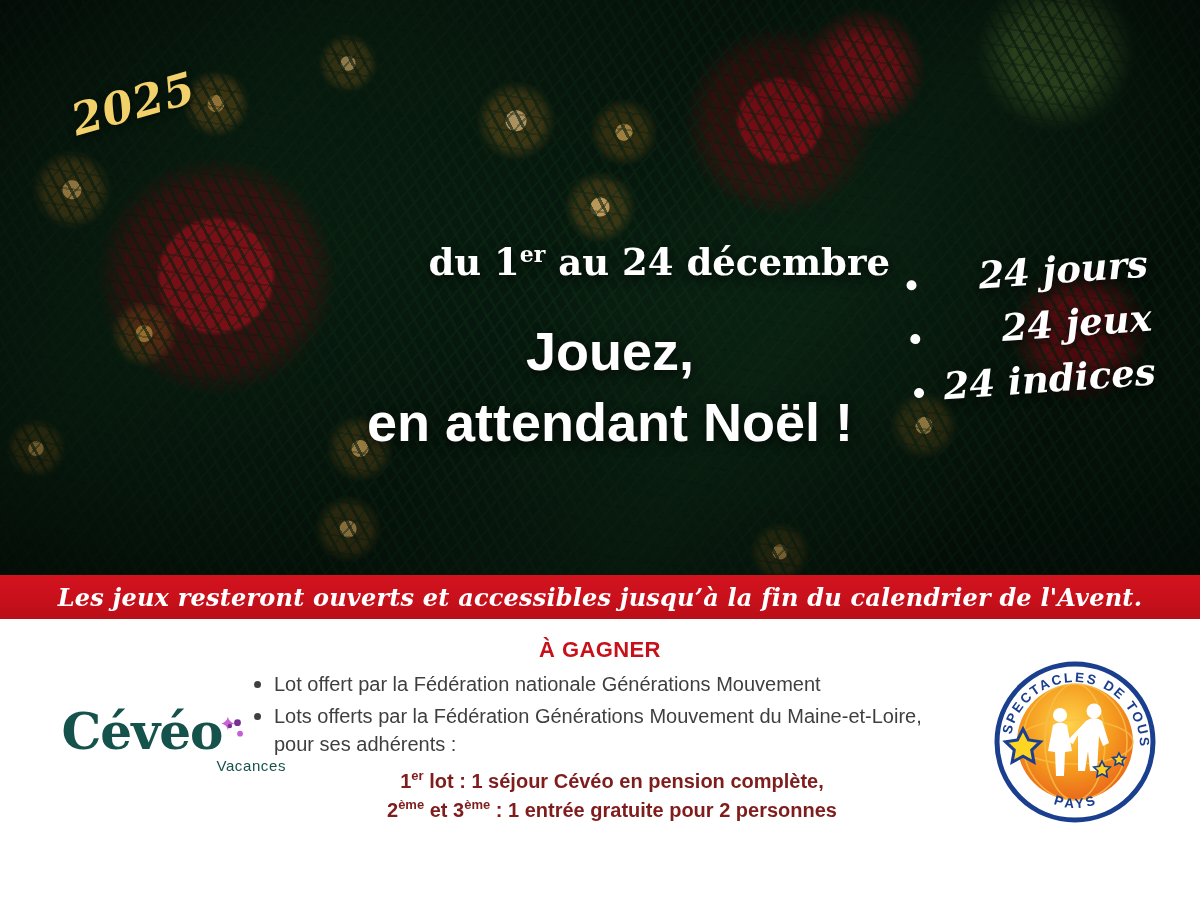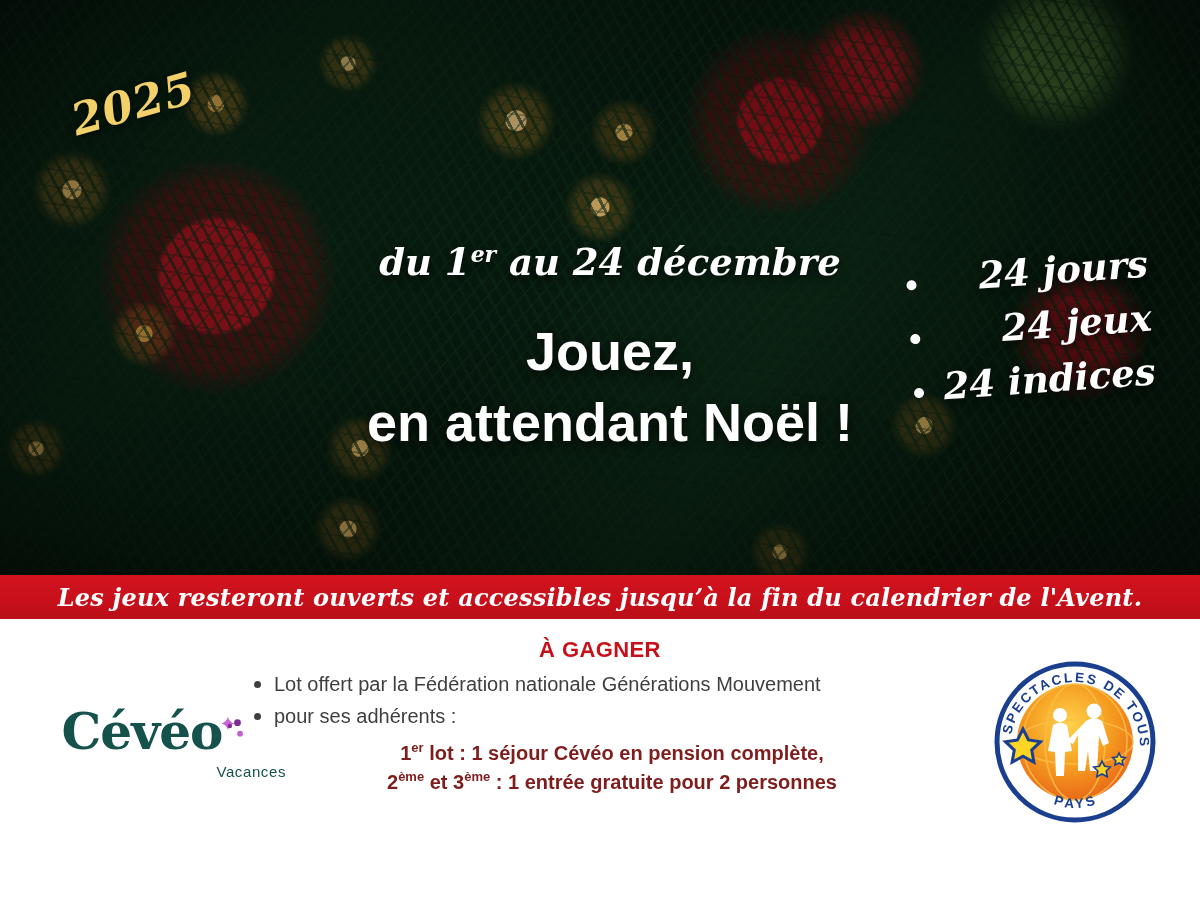--- a/index.html
+++ b/index.html
@@ -99,24 +99,24 @@
     position: absolute;
     left: 330px;
     top: 240px;
     width: 560px;
     text-align: center;
     color: #ffffff;
     text-shadow: 0 3px 12px rgba(0,0,0,0.78);
   }
   .date-line {
     font-family: "DejaVu Serif", serif;
-    font-style: italic;
     font-weight: 700;
     font-size: 37px;
     white-space: nowrap;
+    text-align: right;
   }
   .date-line sup {
     font-size: 22px;
     vertical-align: super;
   }
   .claim {
     margin-top: 32px;
     font-family: "Liberation Sans", sans-serif;
     font-weight: 700;
     font-size: 54px;
@@ -251,21 +251,20 @@
   }
   .ceveo-word {
     font-family: "DejaVu Serif", serif;
     font-weight: 700;
     font-size: 50px;
     color: #16524c;
     line-height: 1;
     letter-spacing: -1px;
   }
   .ceveo-sub {
-    margin-top: 6px;
     margin-right: -34px;
     font-family: "Liberation Sans", sans-serif;
     font-size: 15px;
     color: #16524c;
     letter-spacing: 0.6px;
     text-align: right;
   }
   .ceveo-spark {
     position: absolute;
     right: 6px;
@@ -321,20 +320,21 @@
 
   <div class="bottom">
 
     <div class="a-gagner">À GAGNER</div>
 
     <div class="prizes">
       <div class="prize-item">
         <span>Lot offert par la Fédération nationale Générations Mouvement</span>
       </div>
       <div class="prize-item">
+        <span>Lots offerts par la Fédération Générations Mouvement du Maine-et-Loire,</span>
         <span class="prize-sub">pour ses adhérents :</span>
       </div>
 
       <div class="ranks">
         <div class="rank-line">
           <span>1</span><sup>er</sup>
           <span> lot : 1 séjour Cévéo en pension complète,</span>
         </div>
         <div class="rank-line">
           <span>2</span><sup>ème</sup>

